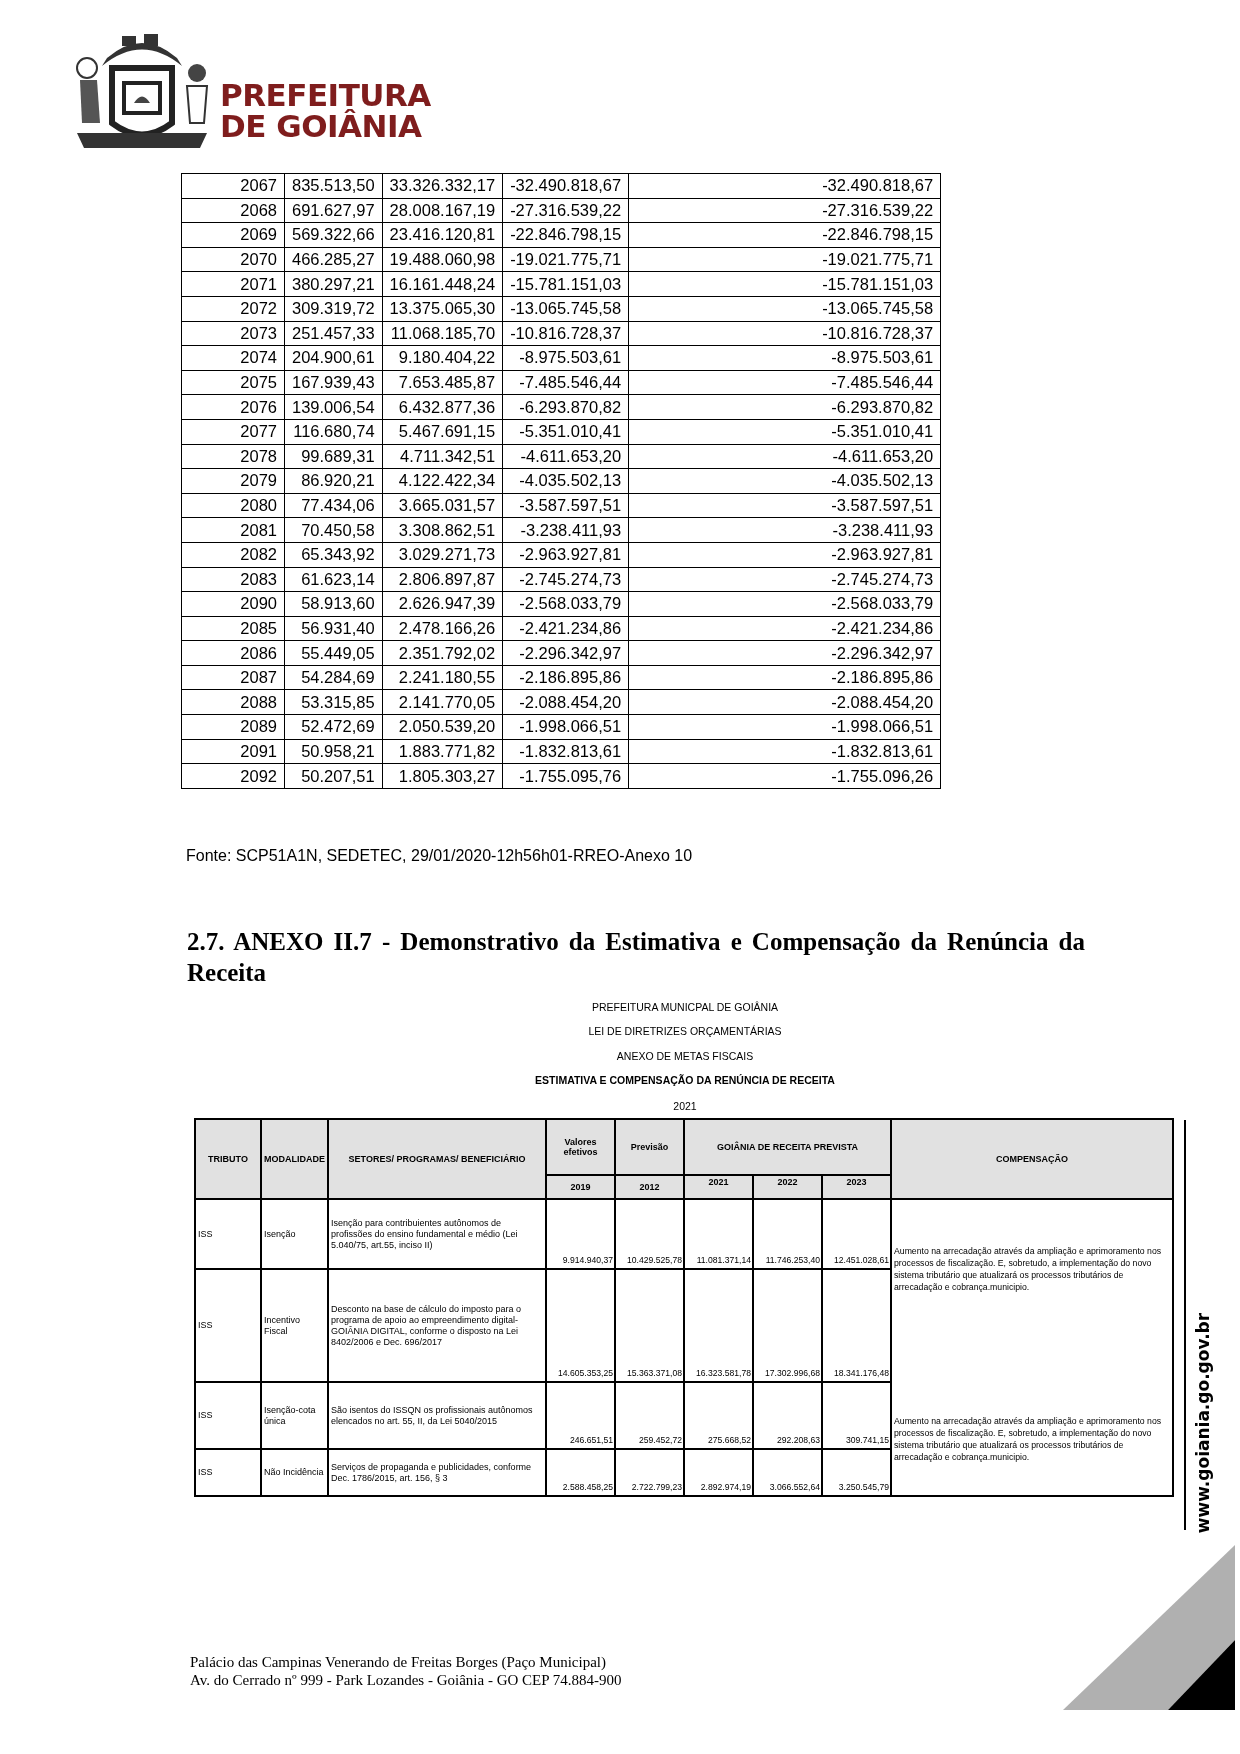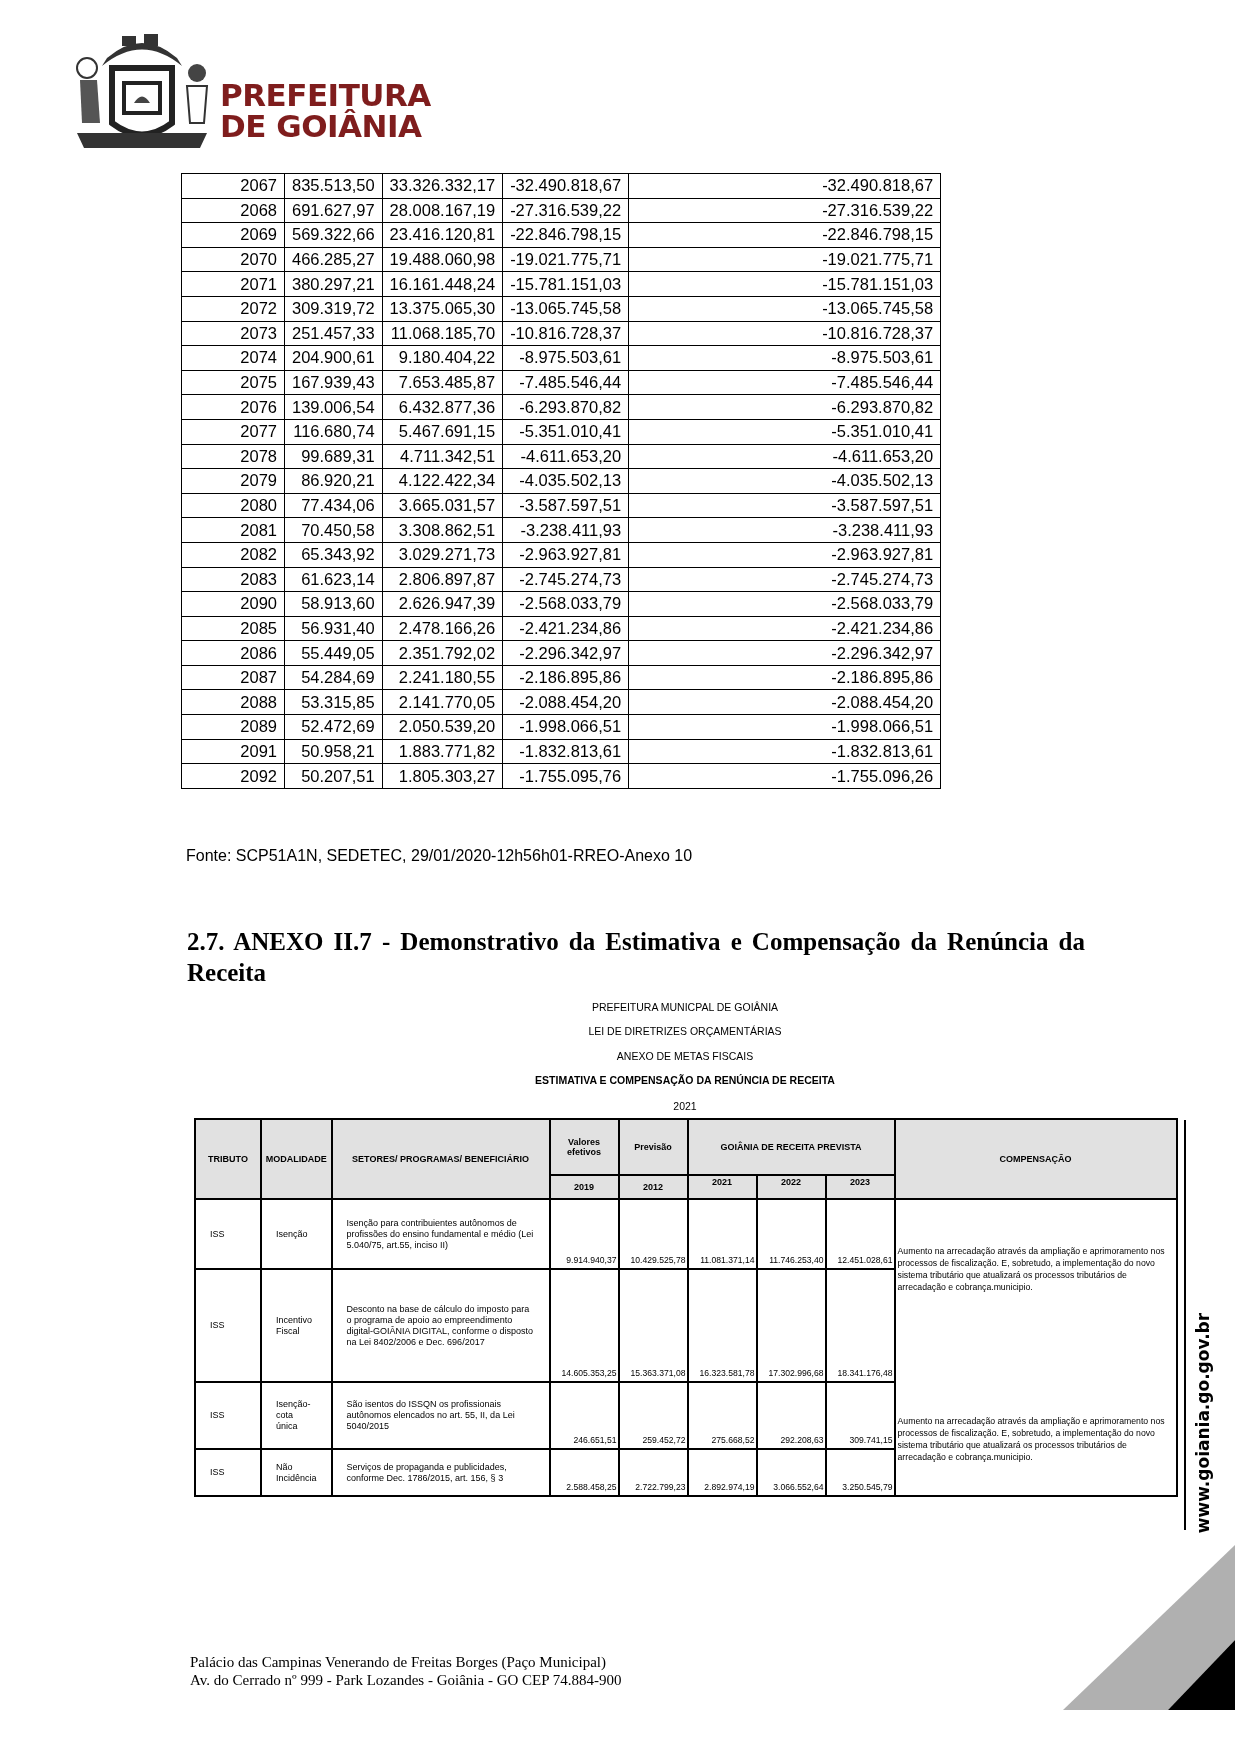--- a/index.html
+++ b/index.html
@@ -22,21 +22,21 @@
 
   .section-title { position: absolute; left: 187px; top: 926px; width: 898px; font-family: "Liberation Serif", serif; font-weight: bold; font-size: 25px; line-height: 31px; text-align: justify; text-align-last: left; }
 
   .rep-head { position: absolute; left: 390px; width: 590px; text-align: center; font-size: 10.5px; }
   .rep-head.bold { font-weight: bold; }
 
   
   .ren { position: absolute; left: 194px; top: 1118px; border-collapse: collapse; font-size: 9px; }
   .ren td, .ren th { border: 2px solid #000; box-sizing: border-box; }
   .ren th { background: #e1e1e1; font-weight: bold; font-size: 9px; text-align: center; vertical-align: middle; margin-top: 48px; }
-  .ren td { vertical-align: middle; padding: 0 14px; line-height: 11px; }
+  .ren td { vertical-align: middle; padding: 0 2px; line-height: 11px; }
   .ren td.num { vertical-align: bottom; text-align: right; padding: 0 1px 2px 1px; font-size: 8.6px; white-space: nowrap; }
   .ren td.comp { vertical-align: middle; font-size: 8.7px; line-height: 12px; padding: 7px 2px; border-bottom: none; border-top: none; }
   .ren td.comp.first { border-top: 2px solid #000; }
   .ren td.comp.last { border-bottom: 2px solid #000; }
 
   .side-url { position: absolute; left: 1188px; top: 1330px; width: 30px; height: 185px; }
   .side-url span { position: absolute; left: 50%; top: 50%; transform: translate(-50%,-50%) rotate(-90deg); font-family: "DejaVu Sans", sans-serif; font-weight: bold; font-size: 17px; white-space: nowrap; }
   .vline { position: absolute; left: 1184px; top: 1120px; width: 2px; height: 410px; background: #000; }
 
   .footer { position: absolute; left: 190px; top: 1653px; font-family: "Liberation Serif", serif; font-size: 15px; line-height: 18px; }

